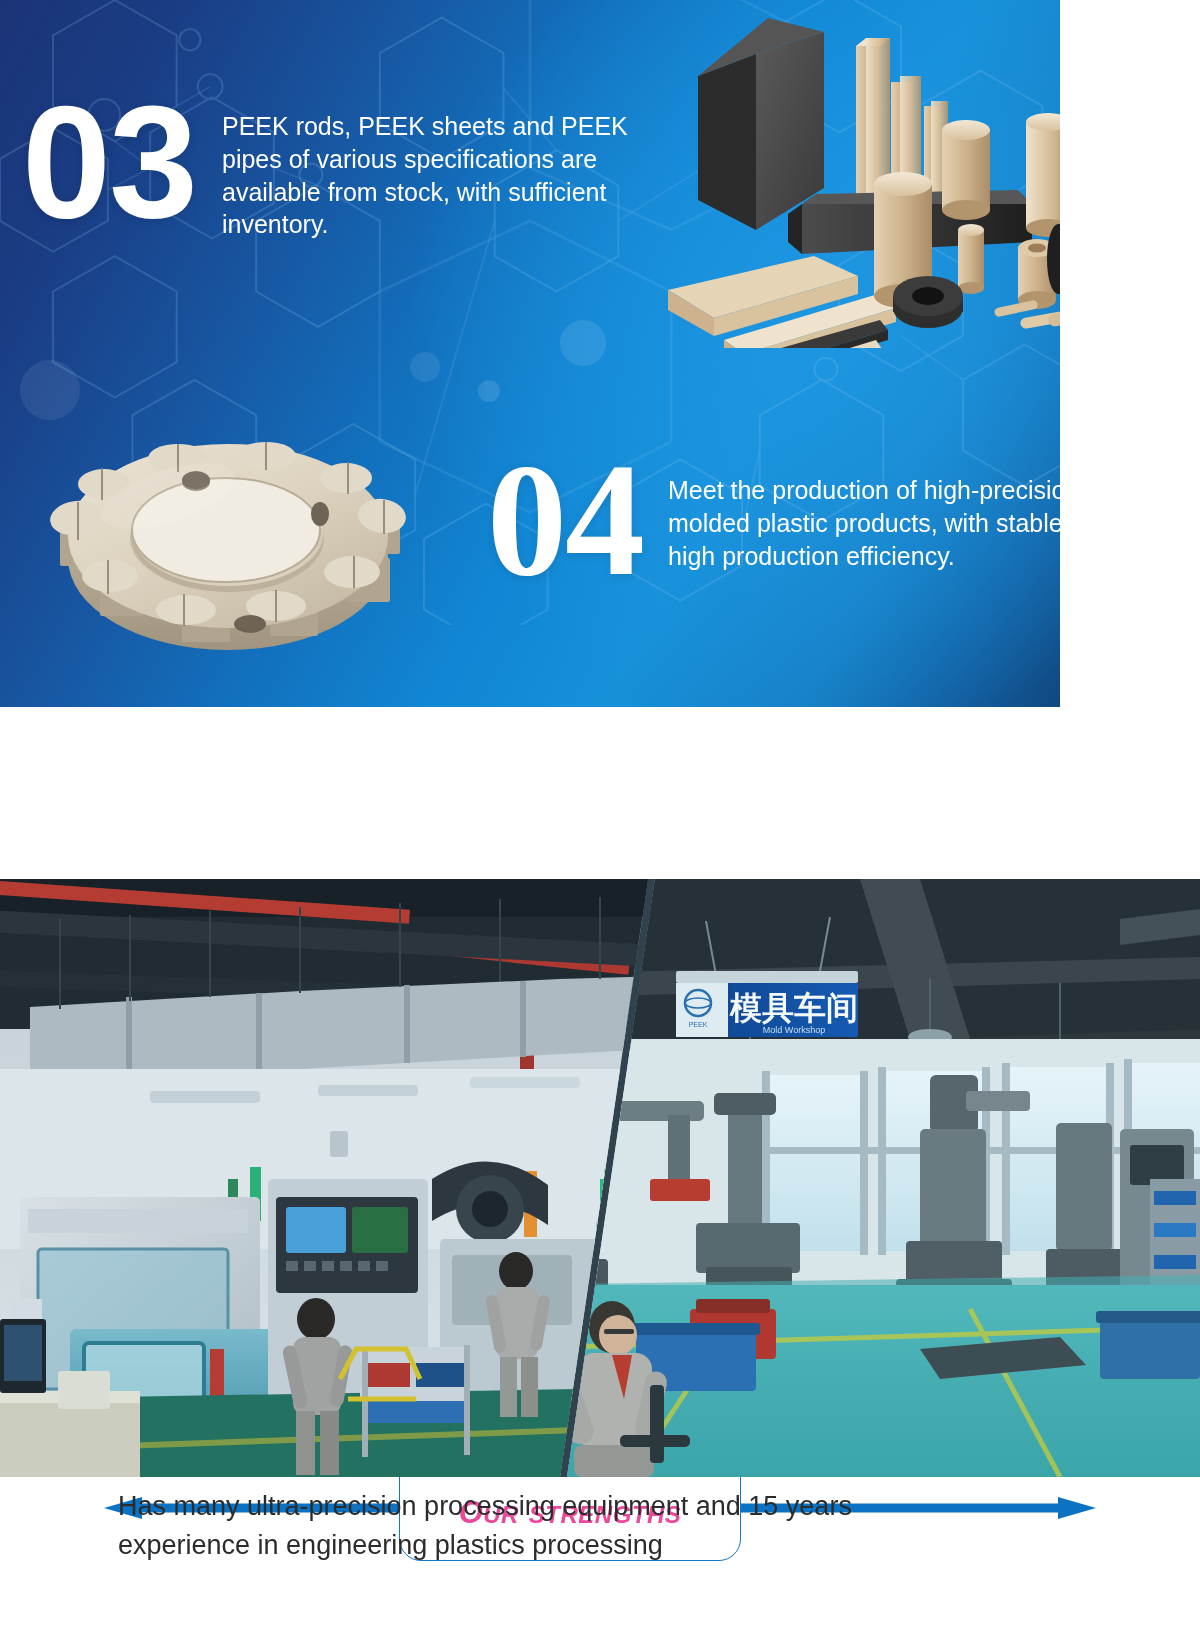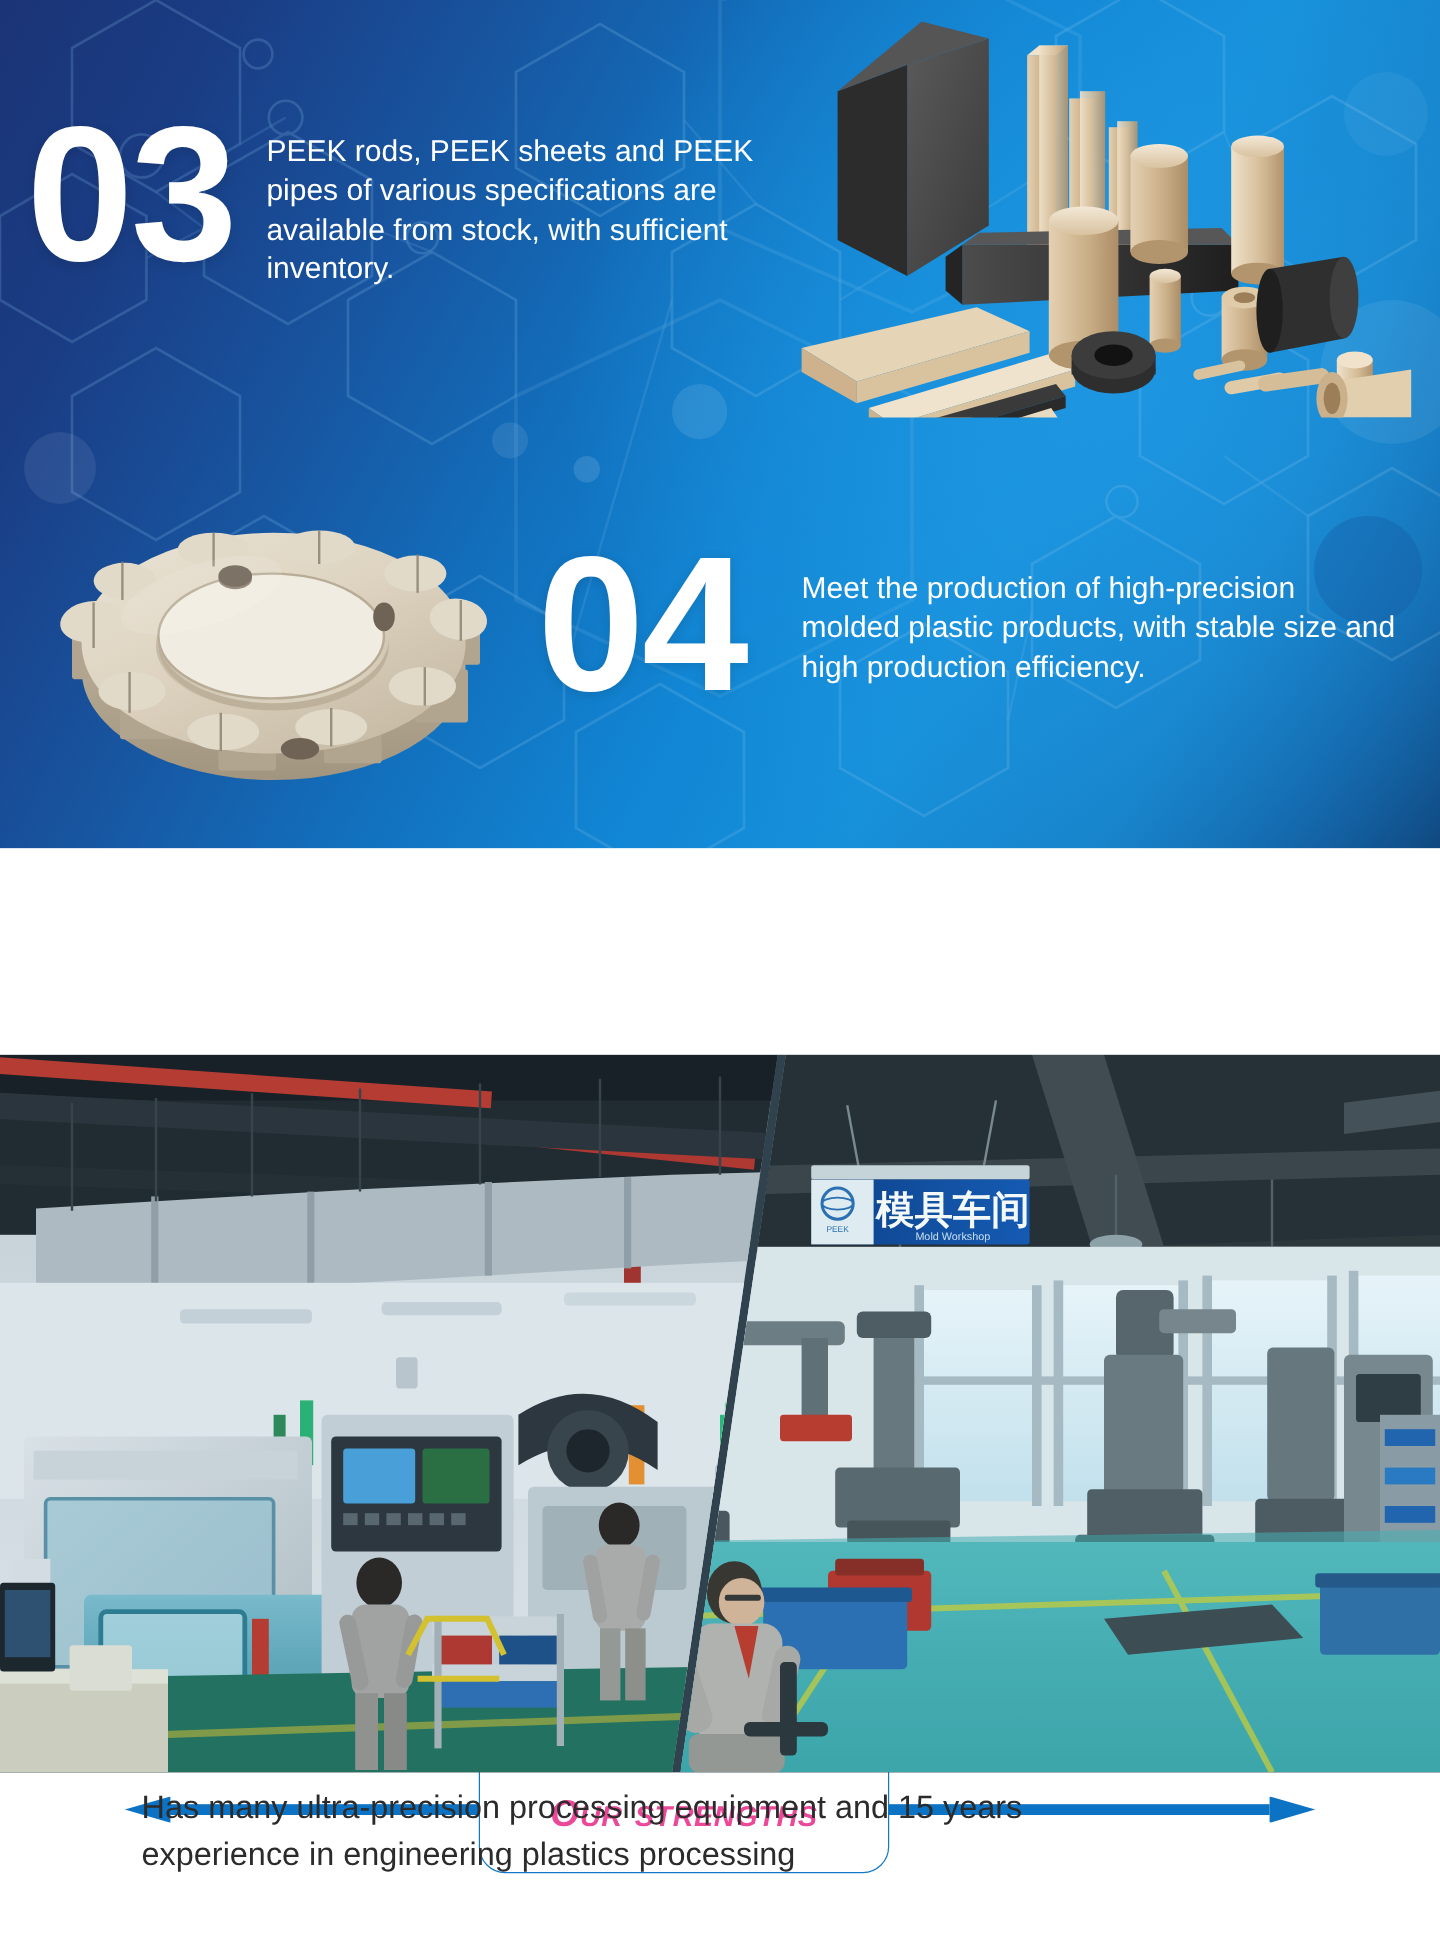--- a/index.html
+++ b/index.html
@@ -4,39 +4,39 @@
 <style>
   * { margin:0; padding:0; box-sizing:border-box; }
   html,body{ background:#ffffff; }
   body{
     width:1200px; height:1633px; position:relative; overflow:hidden;
     font-family:"Liberation Sans", sans-serif;
   }
 
   
   .hero{
-    position:absolute; left:0; top:0; width:1200px; height:707px;
+    position:absolute; left:0; top:0; width:1060px; height:707px;
     overflow:hidden;
     background:
       radial-gradient(circle at 78% 46%, rgba(30,150,225,.95) 0%, rgba(25,130,205,0) 46%),
       linear-gradient(118deg,
         #1b3476 0%, #1a3c83 12%, #18549f 27%, #1270bd 42%,
         #1186d4 56%, #1790da 68%, #1680c6 82%, #125d9f 93%, #10487f 100%);
   }
   .hex-layer{ position:absolute; inset:0; opacity:.38; }
   .bokeh{ position:absolute; border-radius:50%; }
 
   .num{
     position:absolute; color:#fff; font-weight:700;
     font-family:"Liberation Sans", sans-serif;
     letter-spacing:-2px; line-height:1;
     text-shadow:0 2px 10px rgba(0,0,0,.12);
   }
   #num03{ left:22px; top:82px; font-size:160px; }
-  #num04{ left:448px; top:440px; font-size:160px; }
+  #num04{ left:487px; top:440px; font-size:160px;font-family:Liberation Serif, serif; }
 
   .blk{ position:absolute; color:#fff; }
   .blk h3{
     font-size:30px; font-weight:700; line-height:1.15; margin-bottom:11px;
     letter-spacing:.1px;
   }
   .blk p{ font-size:25px; line-height:1.31; font-weight:400;margin-top:24px; }
 
   #txt03{ left:222px; top:86px; width:430px; }
   #txt04{ left:668px; top:450px; width:500px; }

